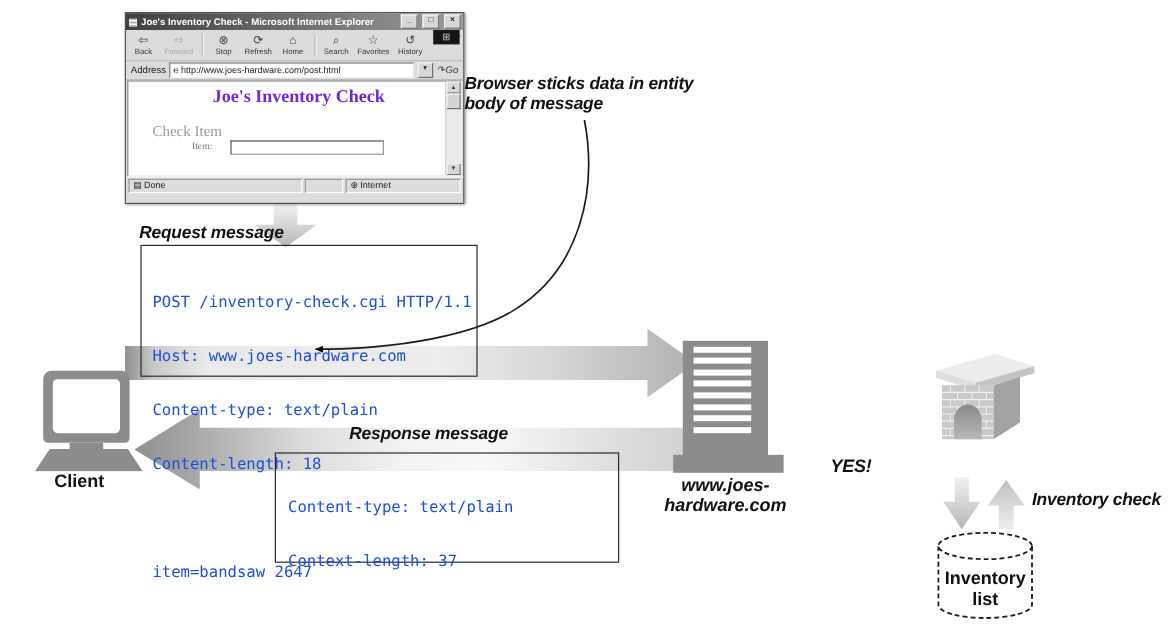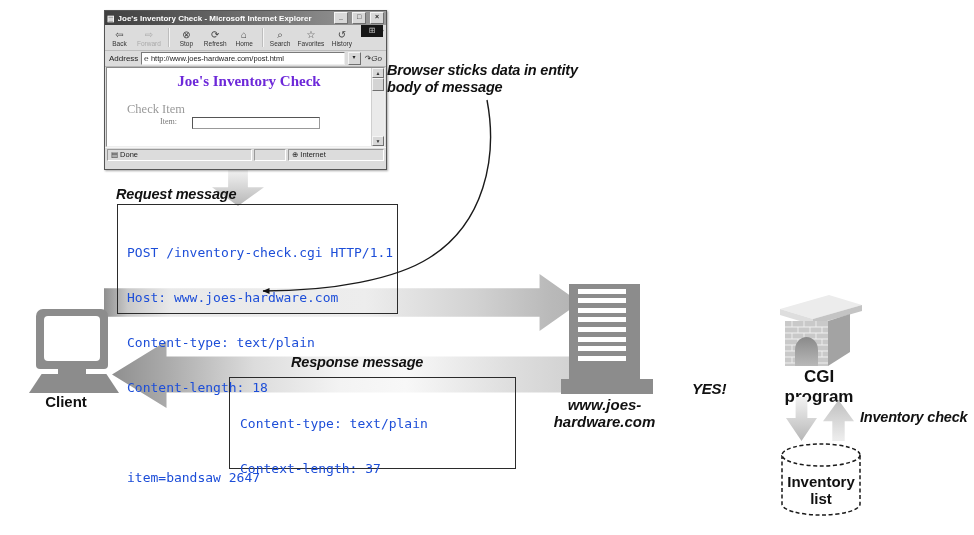--- a/index.html
+++ b/index.html
@@ -233,21 +233,20 @@
     </defs>
     <polygon points="6,19 55,5 88,15 39,29" fill="#ececec"></polygon>
     <polygon points="6,19 39,29 39,35 6,25" fill="#dedede"></polygon>
     <polygon points="39,29 88,15 88,21 39,35" fill="#c4c4c4"></polygon>
     <rect x="11" y="31" width="43" height="45" fill="#c9c9c9"></rect>
     <path d="M11,37 H54 M11,43 H54 M11,49 H54 M11,55 H54 M11,61 H54 M11,67 H54 M11,73 H54" stroke="#f0f0f0" stroke-width="1"></path>
     <path d="M18,31 V37 M30,31 V37 M42,31 V37 M24,37 V43 M36,37 V43 M48,37 V43 M18,43 V49 M30,43 V49 M42,43 V49 M24,49 V55 M36,49 V55 M48,49 V55 M18,55 V61 M30,55 V61 M42,55 V61 M24,61 V67 M36,61 V67 M48,61 V67 M18,67 V73 M30,67 V73 M42,67 V73" stroke="#f0f0f0" stroke-width="0.9"></path>
     <polygon points="54,31 76,24 76,62 54,76" fill="#a3a3a3"></polygon>
     <path d="M21,76 L21,60 A11.5,13 0 0 1 44,60 L44,76 Z" fill="url(#archGrad)"></path>
   </svg>
-  <div class="abs node-label" style="left:769px;top:367px;width:100px;font-size:17px;">CGI program</div>
 
   <div class="abs down-arrow" style="left:786px;top:397px;width:31px;height:44px;"></div>
   <div class="abs up-arrow" style="left:823px;top:400px;width:31px;height:41px;"></div>
   <div class="abs note" style="left:860px;top:409px;">Inventory check</div>
 
   <svg class="abs" style="left:779px;top:441px;" width="84" height="78" viewBox="0 0 84 78">
     <path d="M3,14 V63 A39,11 0 0 0 81,63 V14" fill="#fff" stroke="#1a1a1a" stroke-width="1.5" stroke-dasharray="4 2.6"></path>
     <ellipse cx="42" cy="14" rx="39" ry="11" fill="#fff" stroke="#1a1a1a" stroke-width="1.5" stroke-dasharray="4 2.6"></ellipse>
     <text x="42" y="46" text-anchor="middle" font-family="Liberation Sans, sans-serif" font-size="15" font-weight="bold" fill="#111">Inventory</text>
     <text x="42" y="63" text-anchor="middle" font-family="Liberation Sans, sans-serif" font-size="15" font-weight="bold" fill="#111">list</text>

